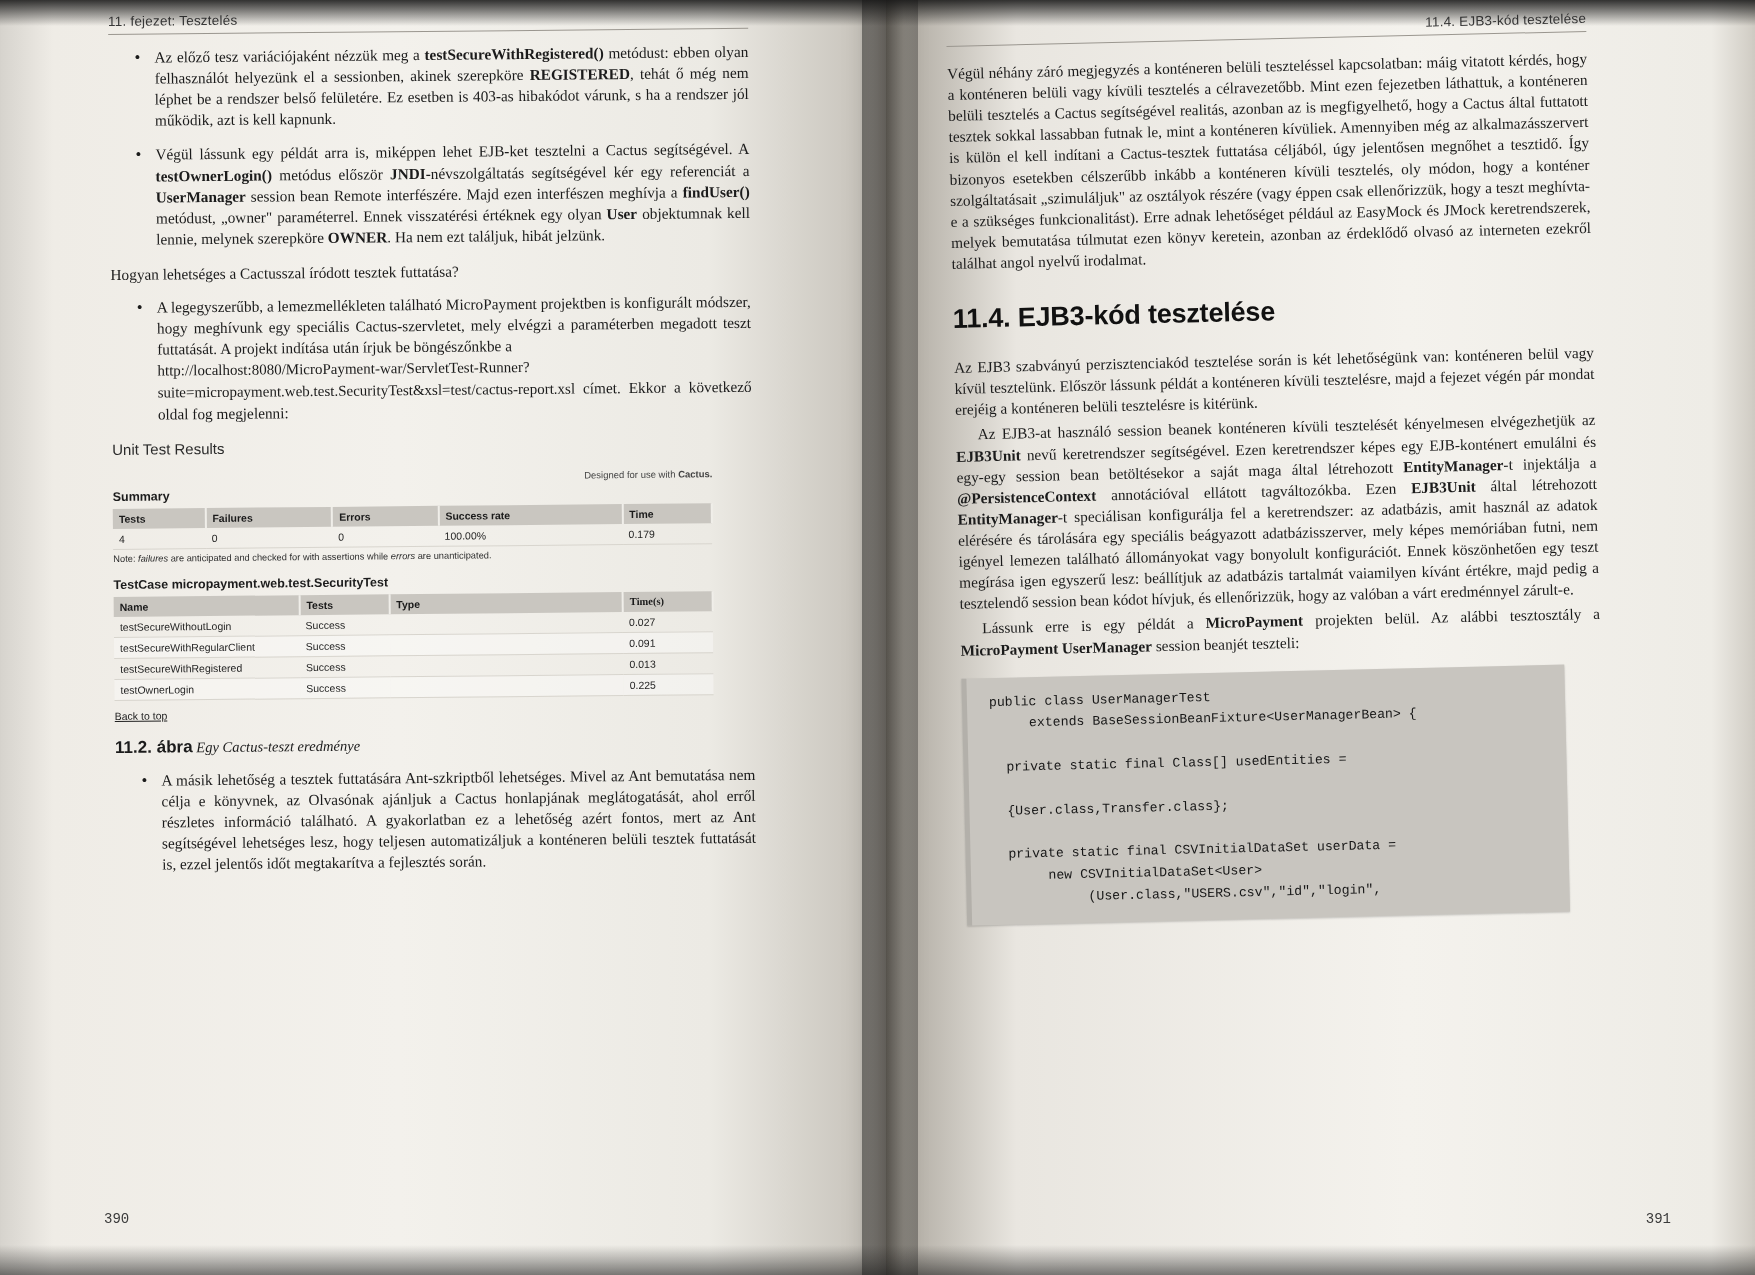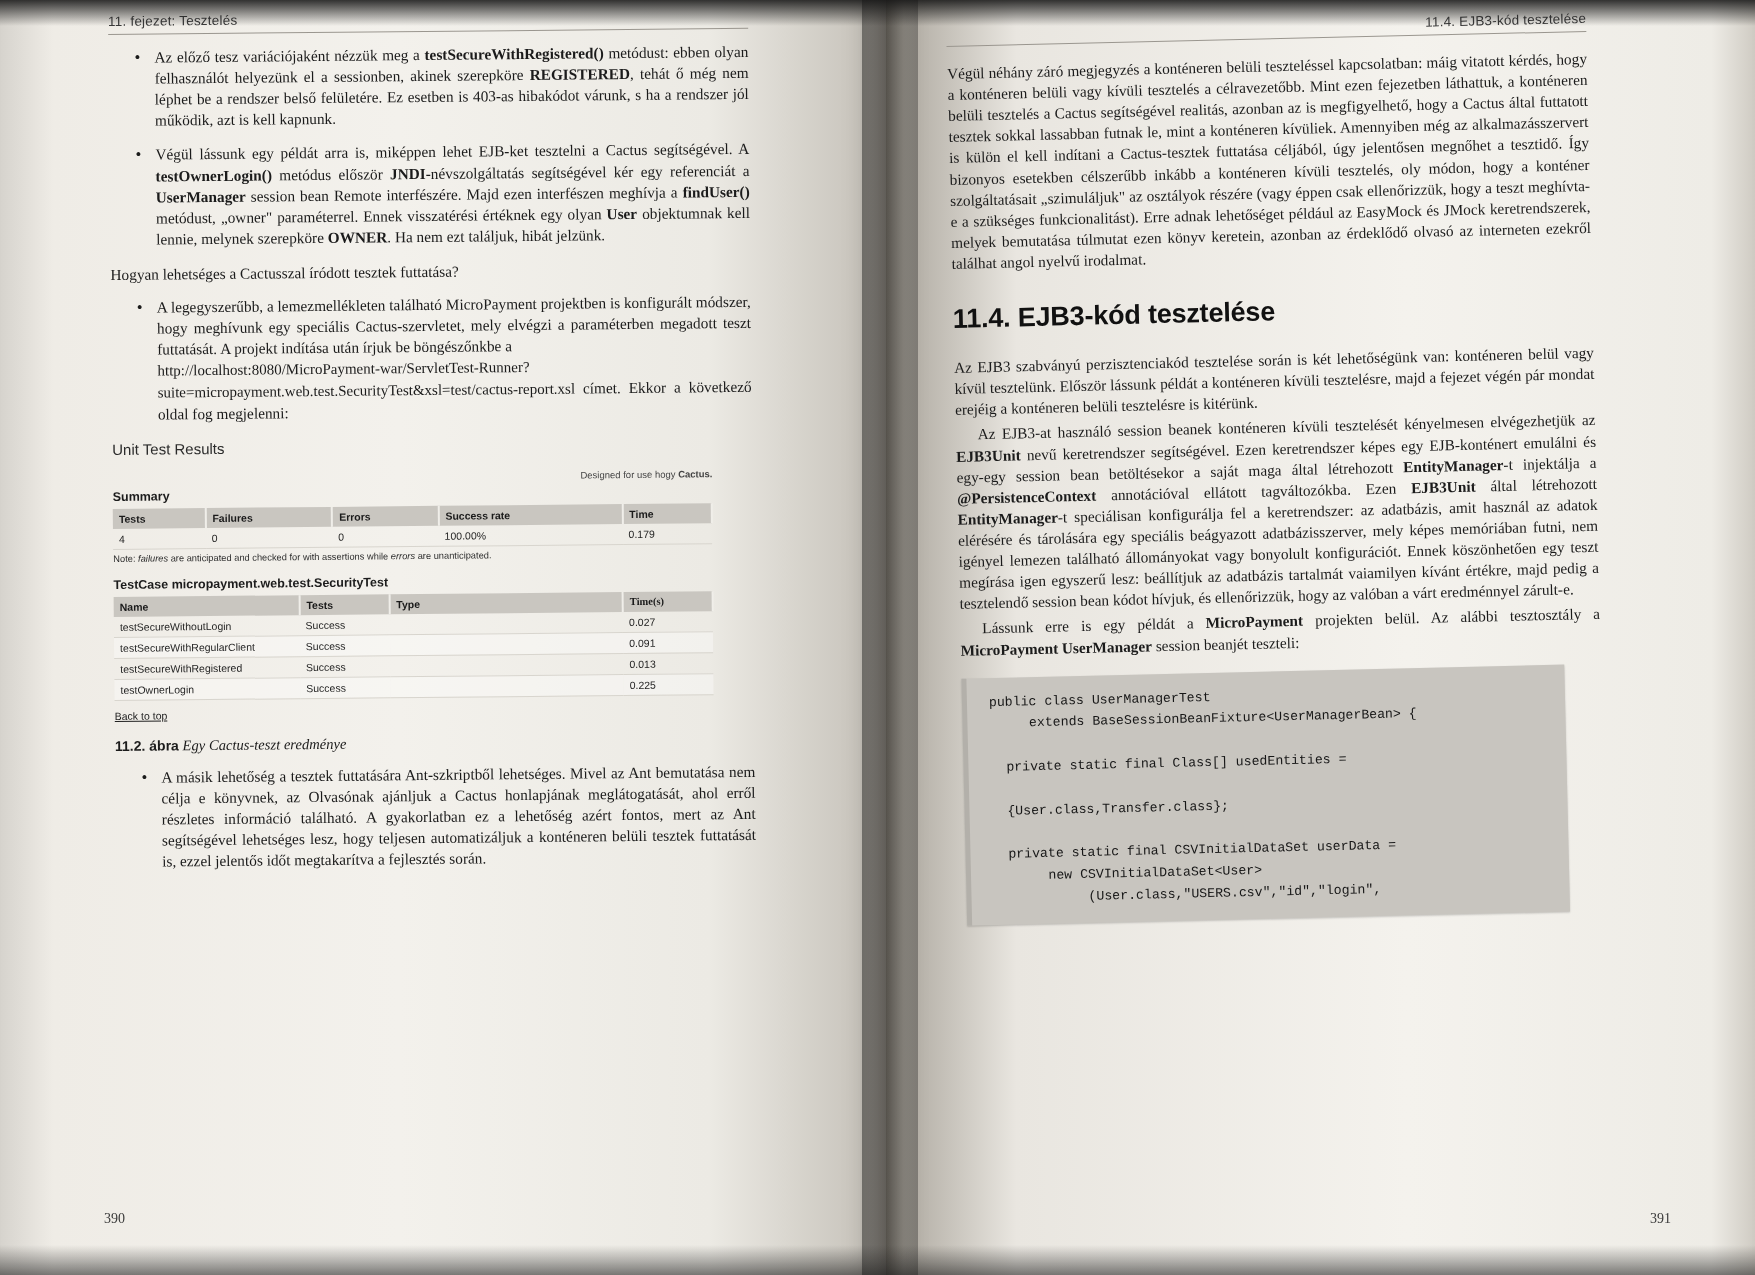--- a/index.html
+++ b/index.html
@@ -137,27 +137,27 @@
     color: #111;
     margin: 30px 0 22px 0;
     letter-spacing: -0.2px;
   }
 
   .caption {
     font-size: 14.6px;
     margin: 16px 0 6px 0;
     color: #1b1b1b;
   }
-  .caption b { font-family: "Liberation Sans", sans-serif; font-size: 14px; }
+  .caption b { font-family: "Liberation Sans", sans-serif; font-size: 17px; }
   .caption i { font-style: italic; }
 
   .folio {
     position: absolute;
     bottom: 48px;
-    font-family: Liberation Serif, serif;
+    font-family: Liberation Mono, monospace;
     font-size: 14px;
     color: #3a3a3a;
   }
   .folio-left { left: 104px; }
   .folio-right { right: 84px; }
 
   
   .figure {
     margin: 16px 0 0 0;
     width: 600px;
@@ -261,21 +261,21 @@
         <li>
           <span>A legegyszerűbb, a lemezmellékleten található MicroPayment projektben is konfigurált módszer, hogy meghívunk egy speciális Cactus-szervletet, mely elvégzi a paraméterben megadott teszt futtatását. A projekt indítása után írjuk be böngészőnkbe a</span><br>
           <span class="mono-url">http://localhost:8080/MicroPayment-war/ServletTest-Runner?suite=micropayment.web.test.SecurityTest&amp;xsl=test/cactus-report.xsl</span><span> címet. Ekkor a következő oldal fog megjelenni:</span>
         </li>
       </ul>
 
       <div class="figure">
         <div class="fig-title">Unit Test Results</div>
 
         <div class="fig-designed">
-          <span>Designed for use hogy </span><b>Cactus.</b>
+          <span>Designed for use with </span><b>Cactus.</b>
         </div>
 
         <div class="fig-sub">Summary</div>
 
         <table class="fig">
           <tbody>
               <tr>
             <th>Tests</th>
             <th>Failures</th>
             <th>Errors</th>

